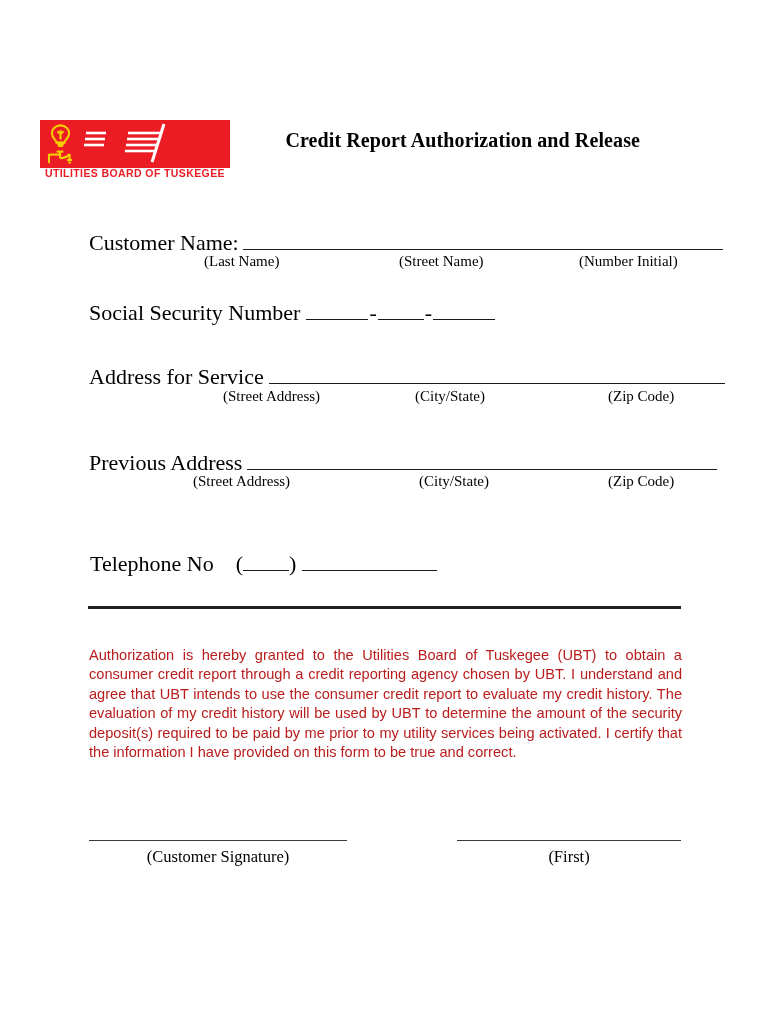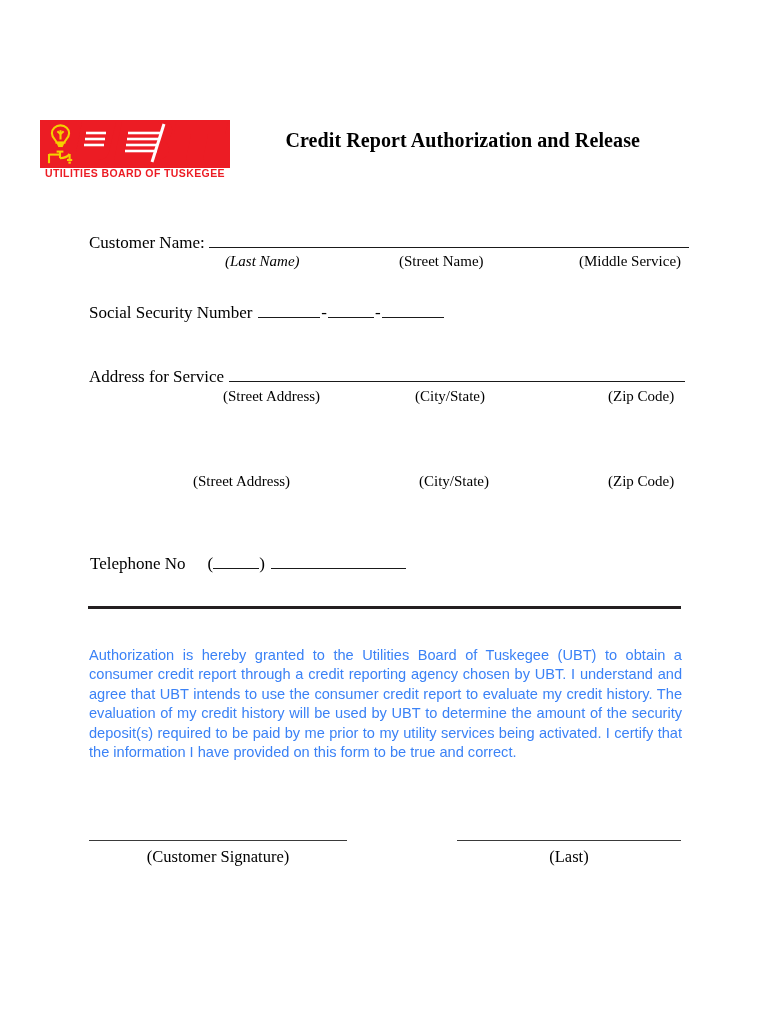--- a/index.html
+++ b/index.html
@@ -93,21 +93,21 @@
     font-family: "Liberation Serif", "DejaVu Serif", serif;
     font-weight: bold;
     font-size: 20px;
     letter-spacing: 0.1px;
     white-space: nowrap;
   }
 
   
   .field {
     position: absolute;
-    font-size: 17px;
+    font-size: 22px;
     line-height: 20px;
     white-space: nowrap;
   }
   .field-label {
     font-family: "Liberation Serif", "DejaVu Serif", serif;
   }
   .rule {
     display: inline-block;
     border-bottom: 1px solid #1a1a1a;
     vertical-align: baseline;
@@ -143,21 +143,21 @@
   .body-copy {
     position: absolute;
     left: 89px;
     top: 646px;
     width: 593px;
     font-family: "Liberation Sans", "DejaVu Sans", sans-serif;
     font-size: 14.6px;
     line-height: 19.4px;
     text-align: justify;
     text-justify: inter-word;
-    color: #3b82f6;
+    color: #b91c1c;
   }
 
   
   .sig-line {
     position: absolute;
     height: 1px;
     background: #3a3a3a;
   }
   .sig-caption {
     position: absolute;
@@ -233,51 +233,54 @@
       <div class="logo-tagline">UTILITIES BOARD OF TUSKEGEE</div>
     </div>
 
     <div class="doc-title">Credit Report Authorization and Release</div>
   </div>
 
   <div class="field" style="left:89px; top:233px;">
     <span class="field-label">Customer Name:</span><span class="rule" style="width:480px; margin-left:4px;"></span>
   </div>
   <div class="sublabels" style="left:89px; top:252px; width:600px;">
-    <span style="left:136px;font-style:italic;">(Last Name)</span>
+    <span style="left:115px;">(Last Name)</span>
     <span style="left:310px;">(Street Name)</span>
-    <span style="left:490px;">(Middle Service)</span>
+    <span style="left:490px;">(Number Initial)</span>
   </div>
 
   <div class="field" style="left:89px; top:303px;">
     <span class="field-label">Social Security Number</span><span class="rule" style="width:62px; margin-left:6px;"></span><span class="dash">-</span><span class="rule" style="width:46px;"></span><span class="dash">-</span><span class="rule" style="width:62px;"></span>
   </div>
 
   <div class="field" style="left:89px; top:367px;">
     <span class="field-label">Address for Service</span><span class="rule" style="width:456px; margin-left:5px;"></span>
   </div>
   <div class="sublabels" style="left:89px; top:387px; width:600px;">
     <span style="left:134px;">(Street Address)</span>
     <span style="left:326px;">(City/State)</span>
     <span style="left:519px;">(Zip Code)</span>
   </div>
 
+  <div class="field" style="left:89px; top:453px;">
+    <span class="field-label">Previous Address</span><span class="rule" style="width:470px; margin-left:5px;"></span>
+  </div>
   <div class="sublabels" style="left:89px; top:472px; width:600px;">
     <span style="left:104px;">(Street Address)</span>
     <span style="left:330px;">(City/State)</span>
     <span style="left:519px;">(Zip Code)</span>
   </div>
 
   <div class="field" style="left:90px; top:554px;text-align:center;">
     <span class="field-label">Telephone No</span><span style="display:inline-block; width:22px;"></span><span>(</span><span class="rule" style="width:46px;"></span><span>)</span><span class="rule" style="width:135px; margin-left:6px;"></span>
   </div>
 
   <div class="divider"></div>
 
   <div class="body-copy">Authorization is hereby granted to the Utilities Board of Tuskegee (UBT) to obtain a consumer credit report through a credit reporting agency chosen by UBT. I understand and agree that UBT intends to use the consumer credit report to evaluate my credit history. The evaluation of my credit history will be used by UBT to determine the amount of the security deposit(s) required to be paid by me prior to my utility services being activated. I certify that the information I have provided on this form to be true and correct.</div>
 
   <div class="sig-line" style="left:89px; top:840px; width:258px;"></div>
   <div class="sig-caption" style="left:89px; top:847px; width:258px;">(Customer Signature)</div>
 
   <div class="sig-line" style="left:457px; top:840px; width:224px;"></div>
-  <div class="sig-caption" style="left:457px; top:847px; width:224px;">(Last)</div>
+  <div class="sig-caption" style="left:457px; top:847px; width:224px;">(First)</div>
 
 </div>
 
 </body></html>

